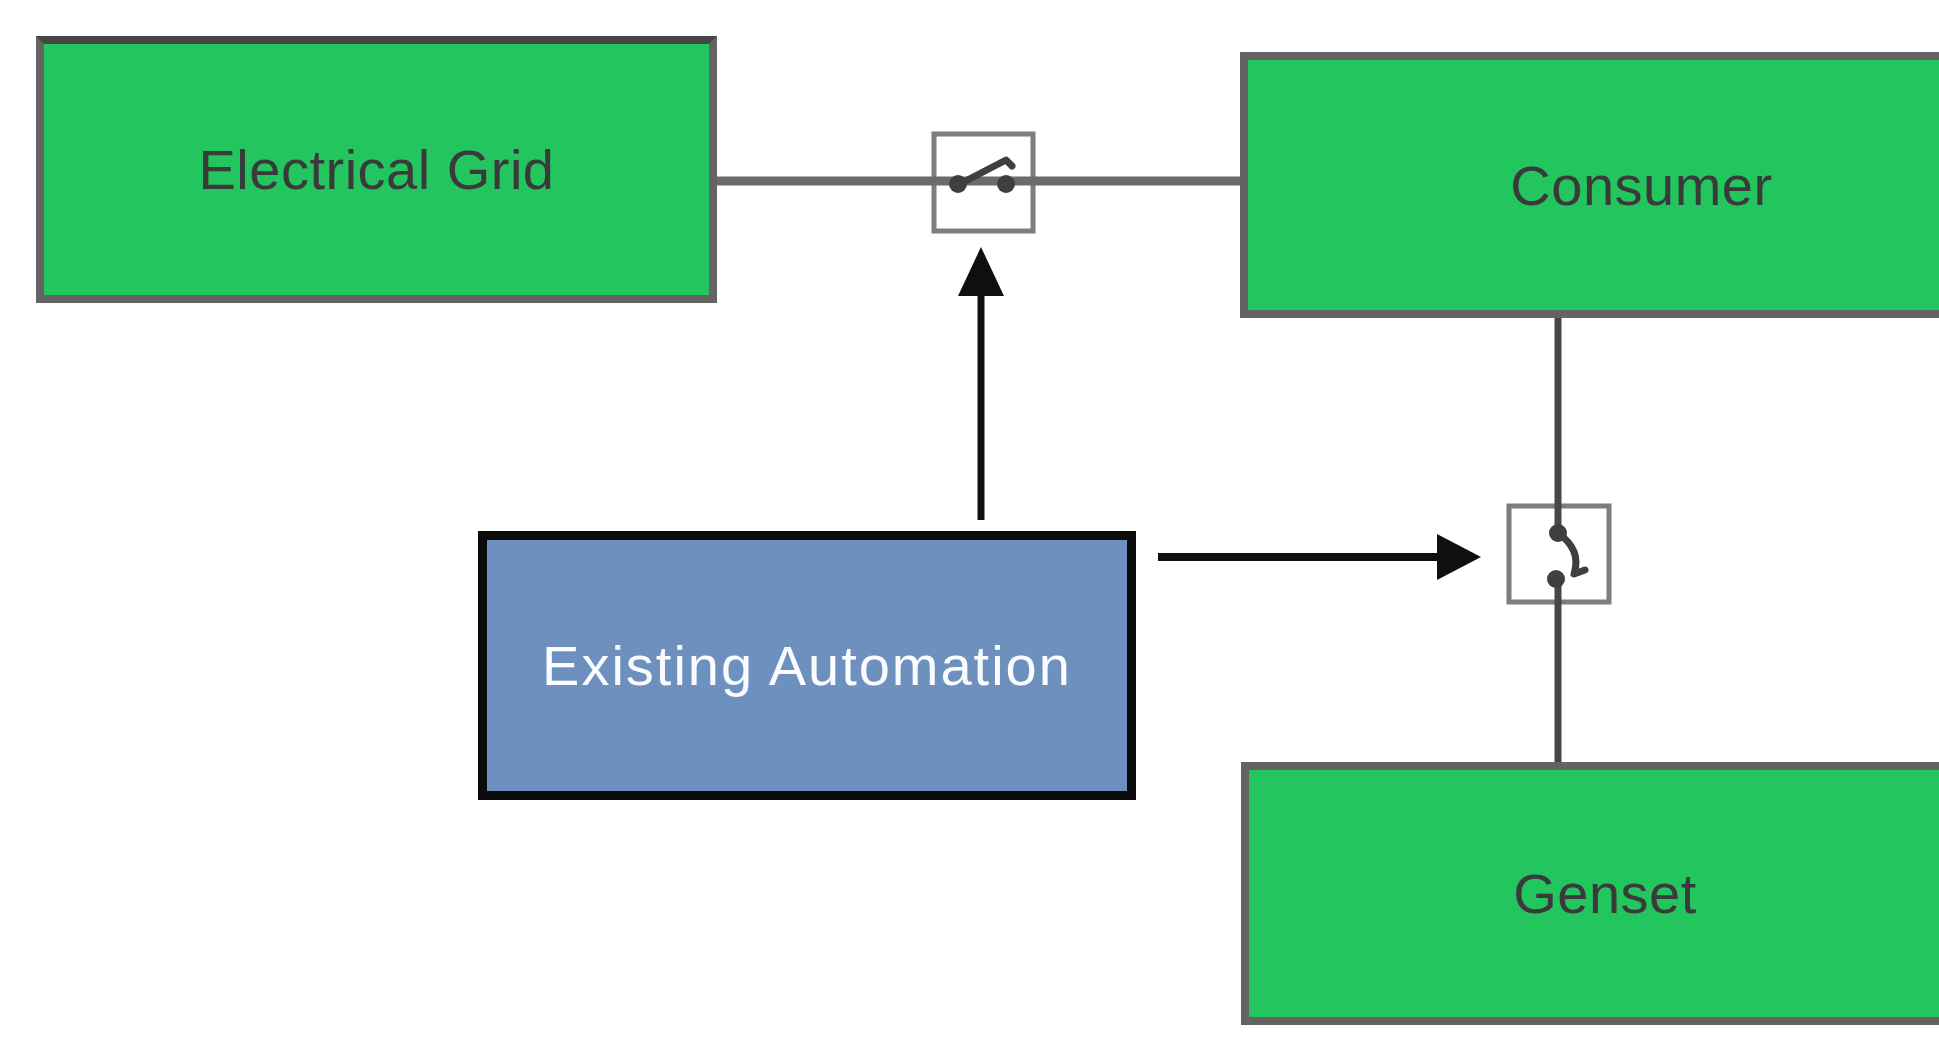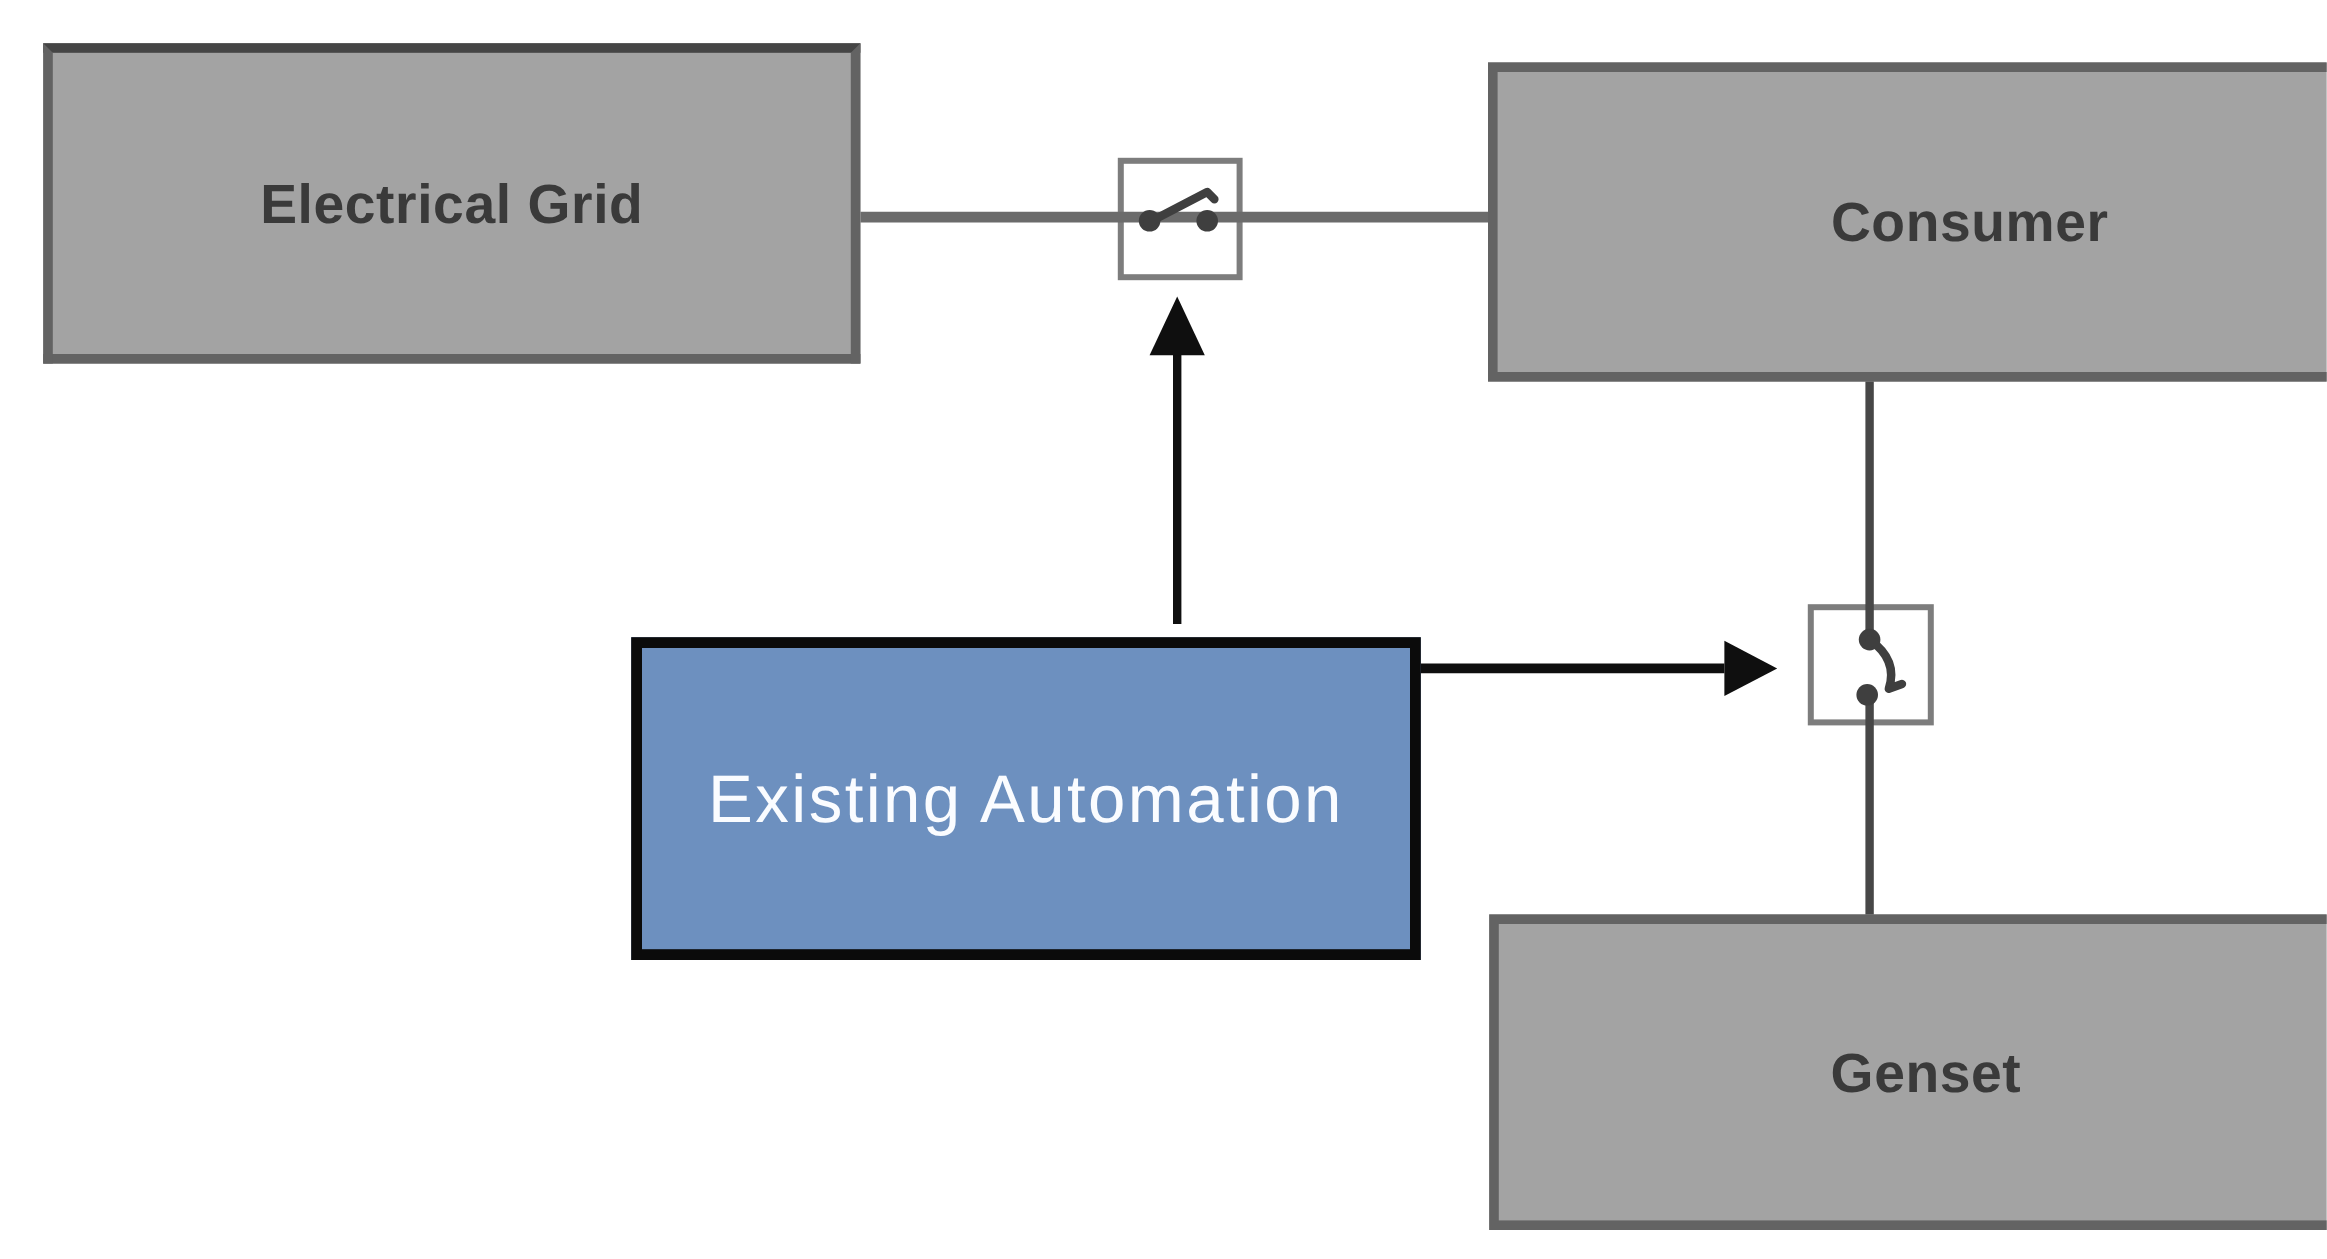--- a/index.html
+++ b/index.html
@@ -20,40 +20,39 @@
     left: 0; top: 0;
     width: 1939px;
     height: 1049px;
   }
   .node {
     position: absolute;
     display: flex;
     align-items: center;
     justify-content: center;
     box-sizing: border-box;
-    background: #a3a3a3;
+    background: #22c55e;
     border: 8px solid var(--node-border, #636363);
     color: var(--node-text, #3a3a3a);
-    font-size: 46px;
-    font-weight: 700;
+    font-size: 56px;
+    font-weight: 400;
     letter-spacing: 0.5px;
     text-align: center;
   }
   .node-grid     { left: 36px;   top: 36px;  width: 681px; height: 267px; border-top-color: #454545; }
   .node-consumer { left: 1240px; top: 52px;  width: 803px; height: 266px; }
   .node-genset   { left: 1241px; top: 762px; width: 728px; height: 263px; }
   .node-automation {
     left: 478px; top: 531px; width: 658px; height: 269px;
     background: var(--automation-fill, #6d90bf);
     border: 9px solid var(--automation-border, #0b0b0b);
     color: var(--automation-text, #fafcff);
     font-size: 56px;
     font-weight: 400;
     letter-spacing: 2px;
-    margin-left: 48px;
   }
 </style>
 </head>
 <body>
 
 <div class="canvas">
 
   <svg class="overlay" viewBox="0 0 1939 1049" aria-hidden="true">
 
     <g>

